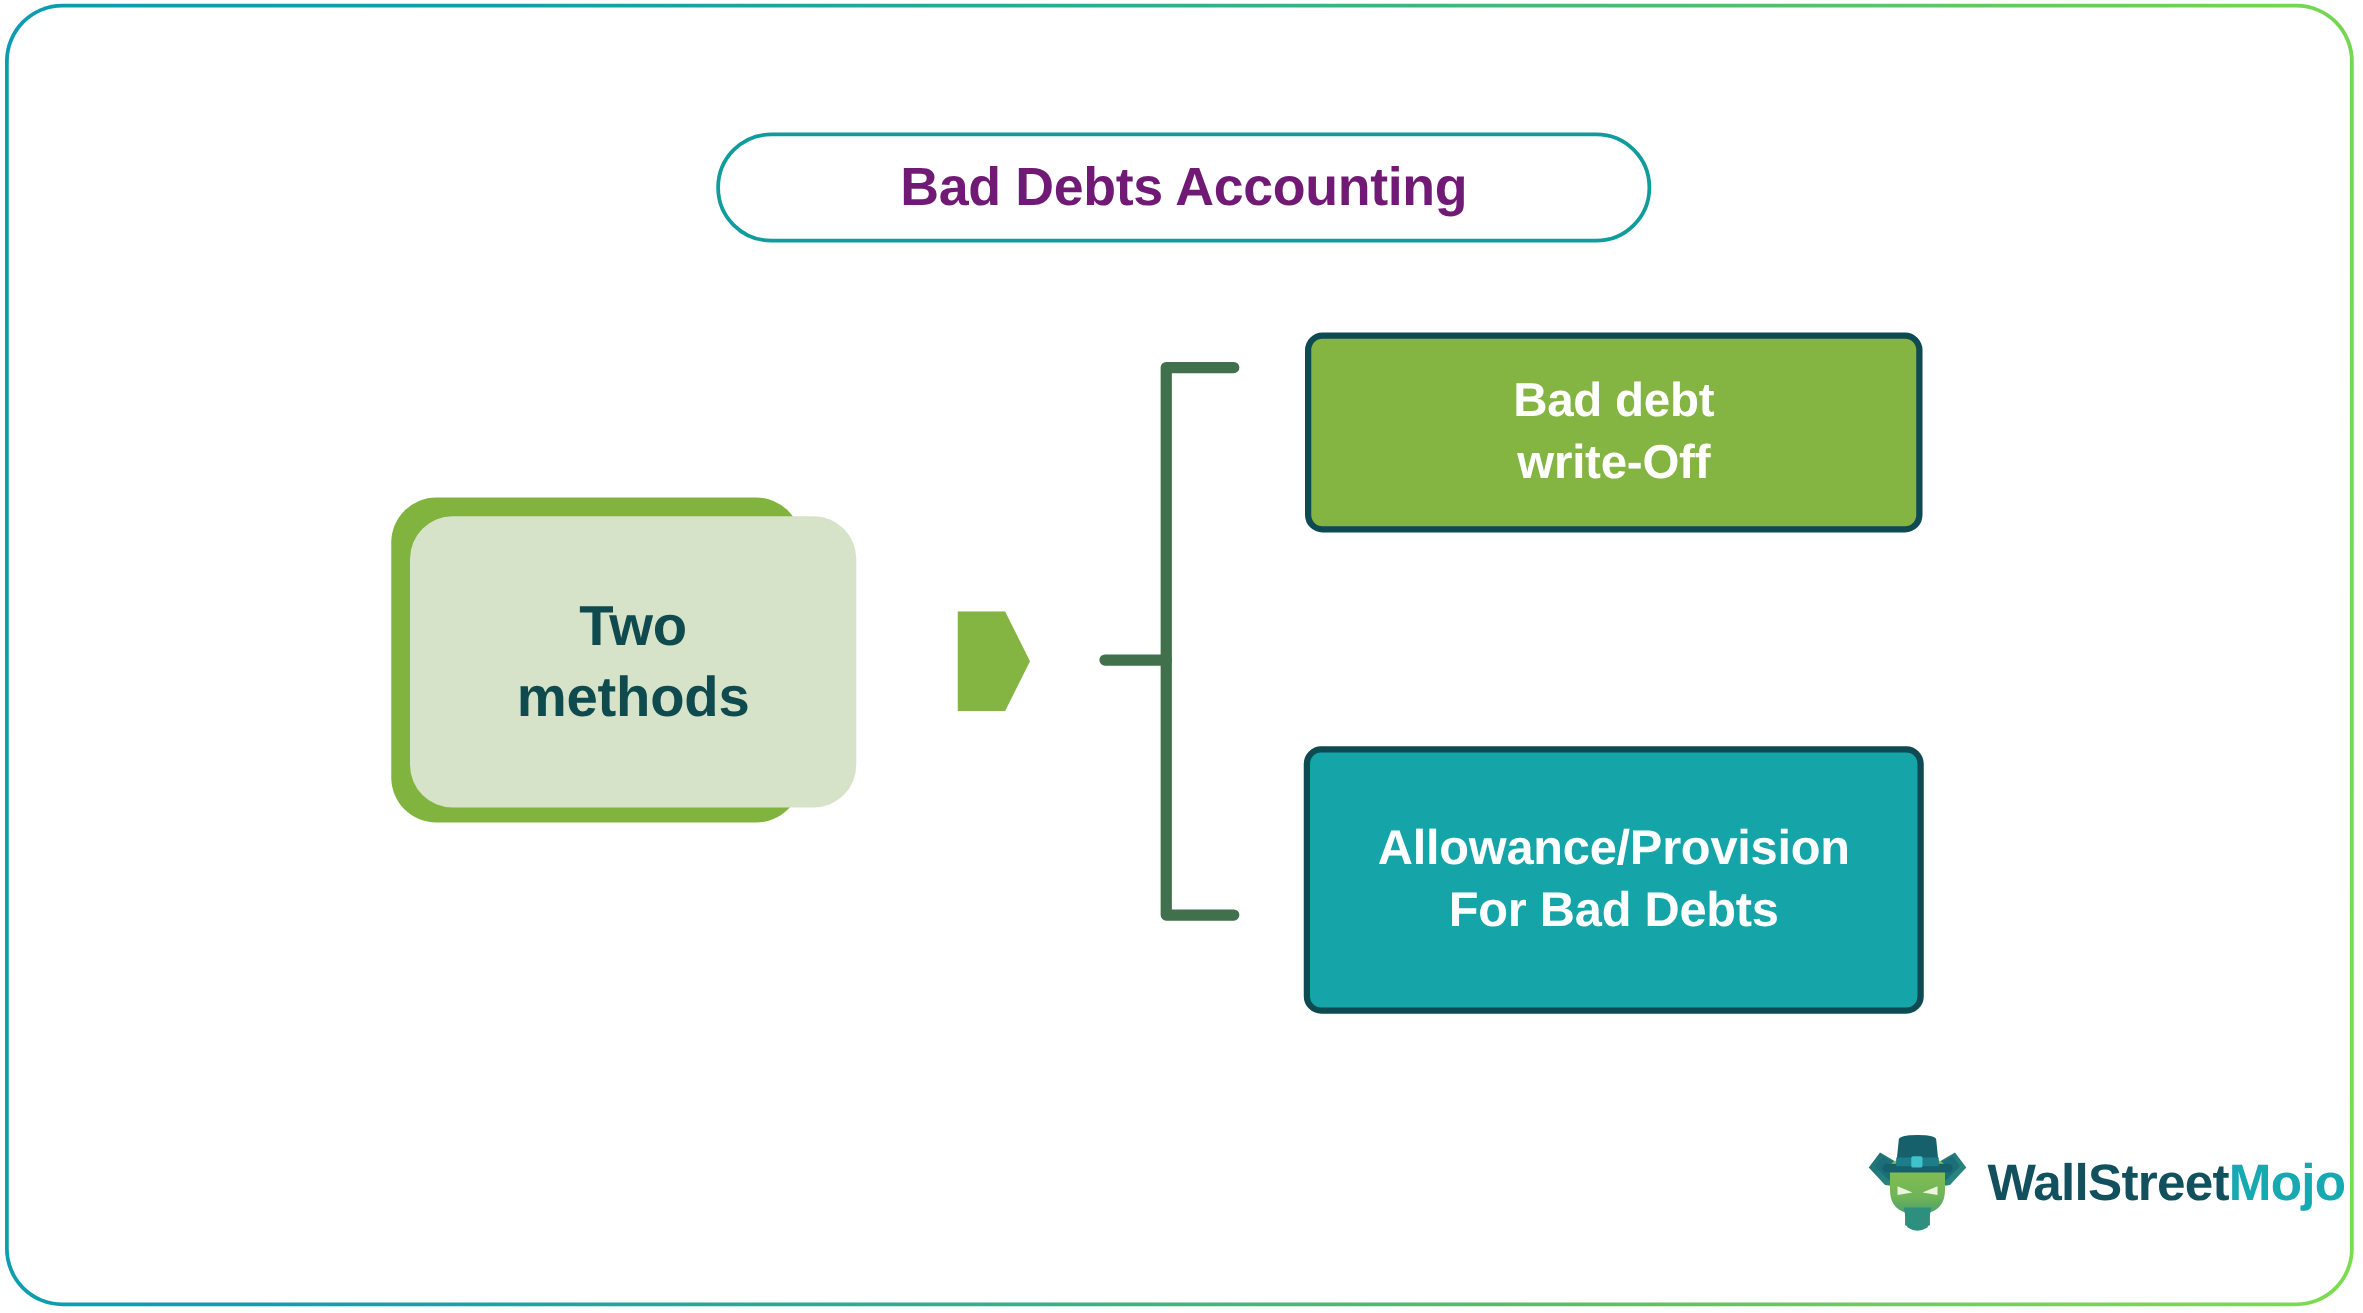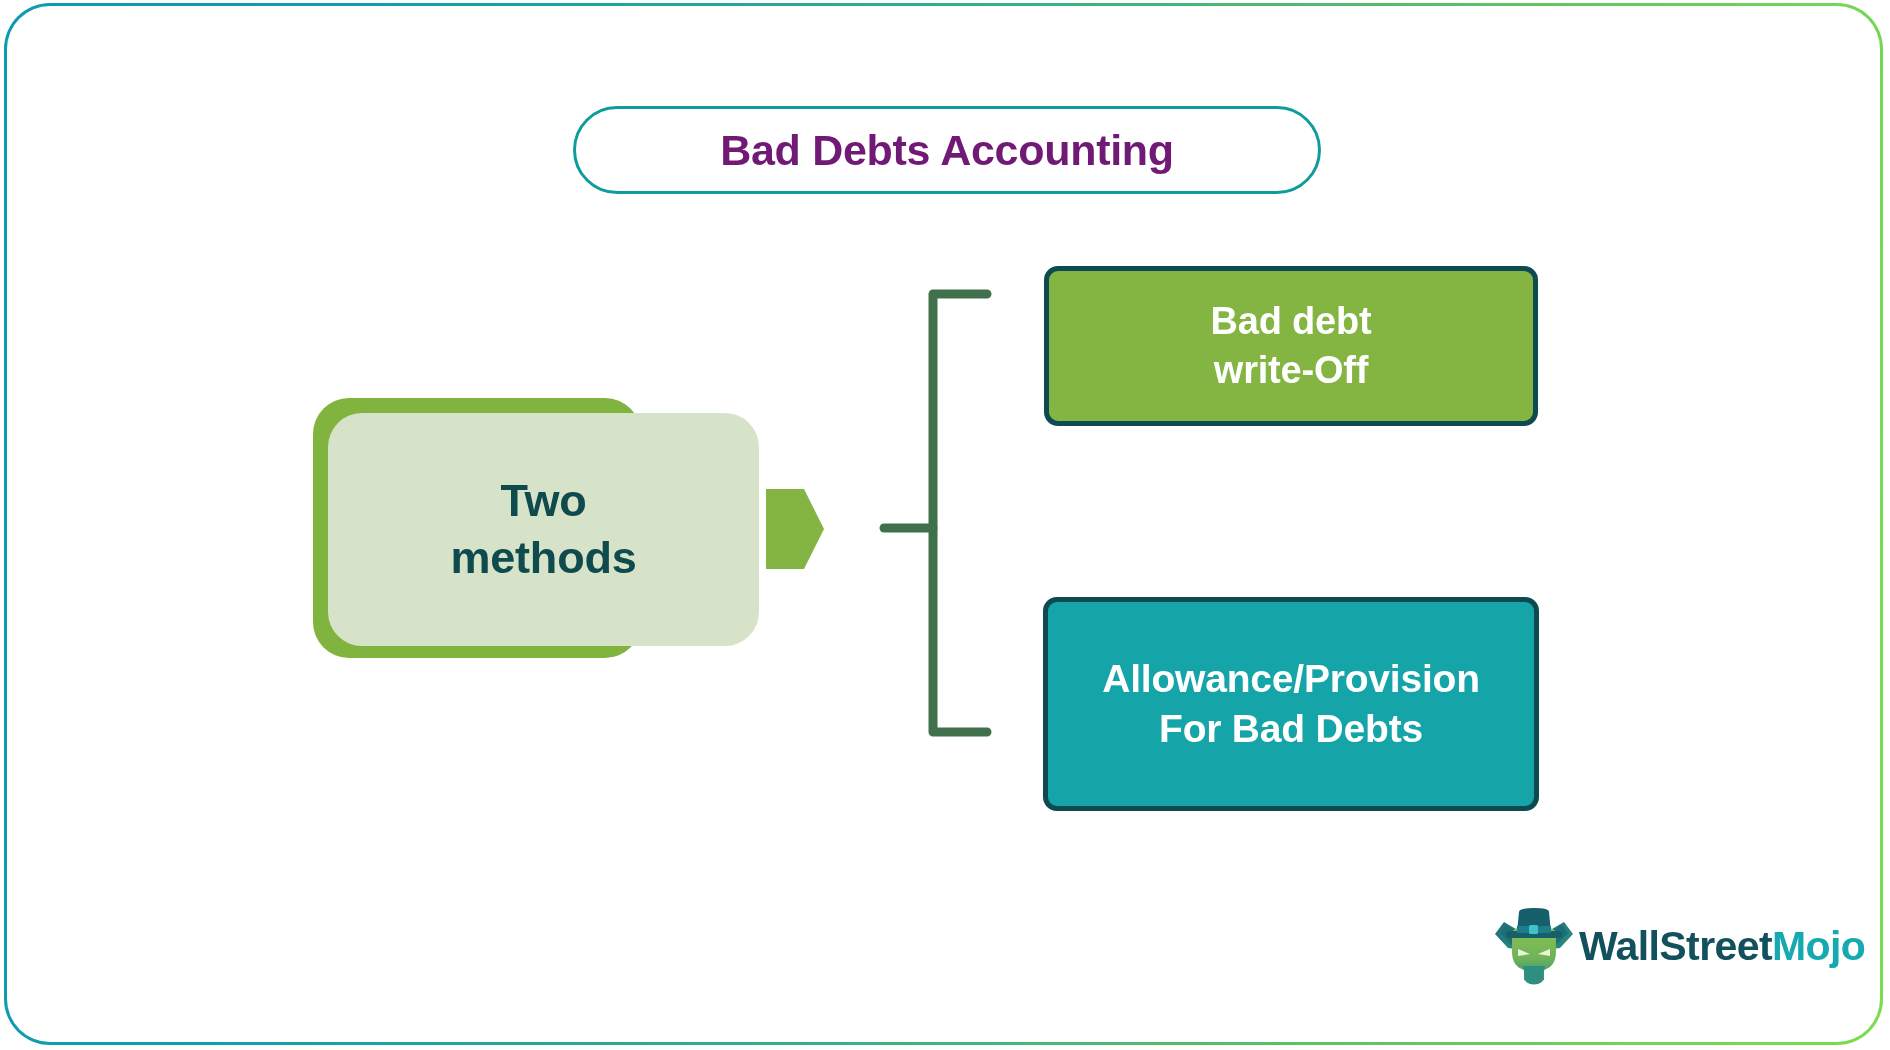--- a/index.html
+++ b/index.html
@@ -53,21 +53,21 @@
   .left-card-back {
     position: absolute;
     left: 313px; top: 398px;
     width: 328px; height: 260px;
     background: #81B33F;
     border-radius: 36px;
   }
   .left-card-front {
     position: absolute;
     left: 328px; top: 413px;
-    width: 431px; height: 233px;
+    width: 357px; height: 233px;
     background: #D6E3C9;
     border-radius: 34px;
     display: flex; align-items: center; justify-content: center;
   }
   .left-card-label {
     font-size: 45px;
     font-weight: bold;
     color: #0E4A4E;
     text-align: center;
     line-height: 1.25;
@@ -109,21 +109,21 @@
     letter-spacing: -0.2px;
     white-space: pre-line;
   }
   .node-bottom .node-label { font-size: 39px; }
 
   
   .logo {
     position: absolute;
     left: 1492px; top: 903px;
     height: 86px;
-    display: flex; align-items: center; gap: 3px;
+    display: flex; align-items: center; gap: 14px;
   }
   .logo-mark { width: 84px; height: 84px; flex: none; }
   .logo-word {
     font-size: 41px; font-weight: bold; letter-spacing: -0.6px;
     line-height: 1; white-space: nowrap;
   }
   .logo-word .w1 { color: #11505C; }
   .logo-word .w2 { color: #17A9B2; }
 </style>
 </head>

